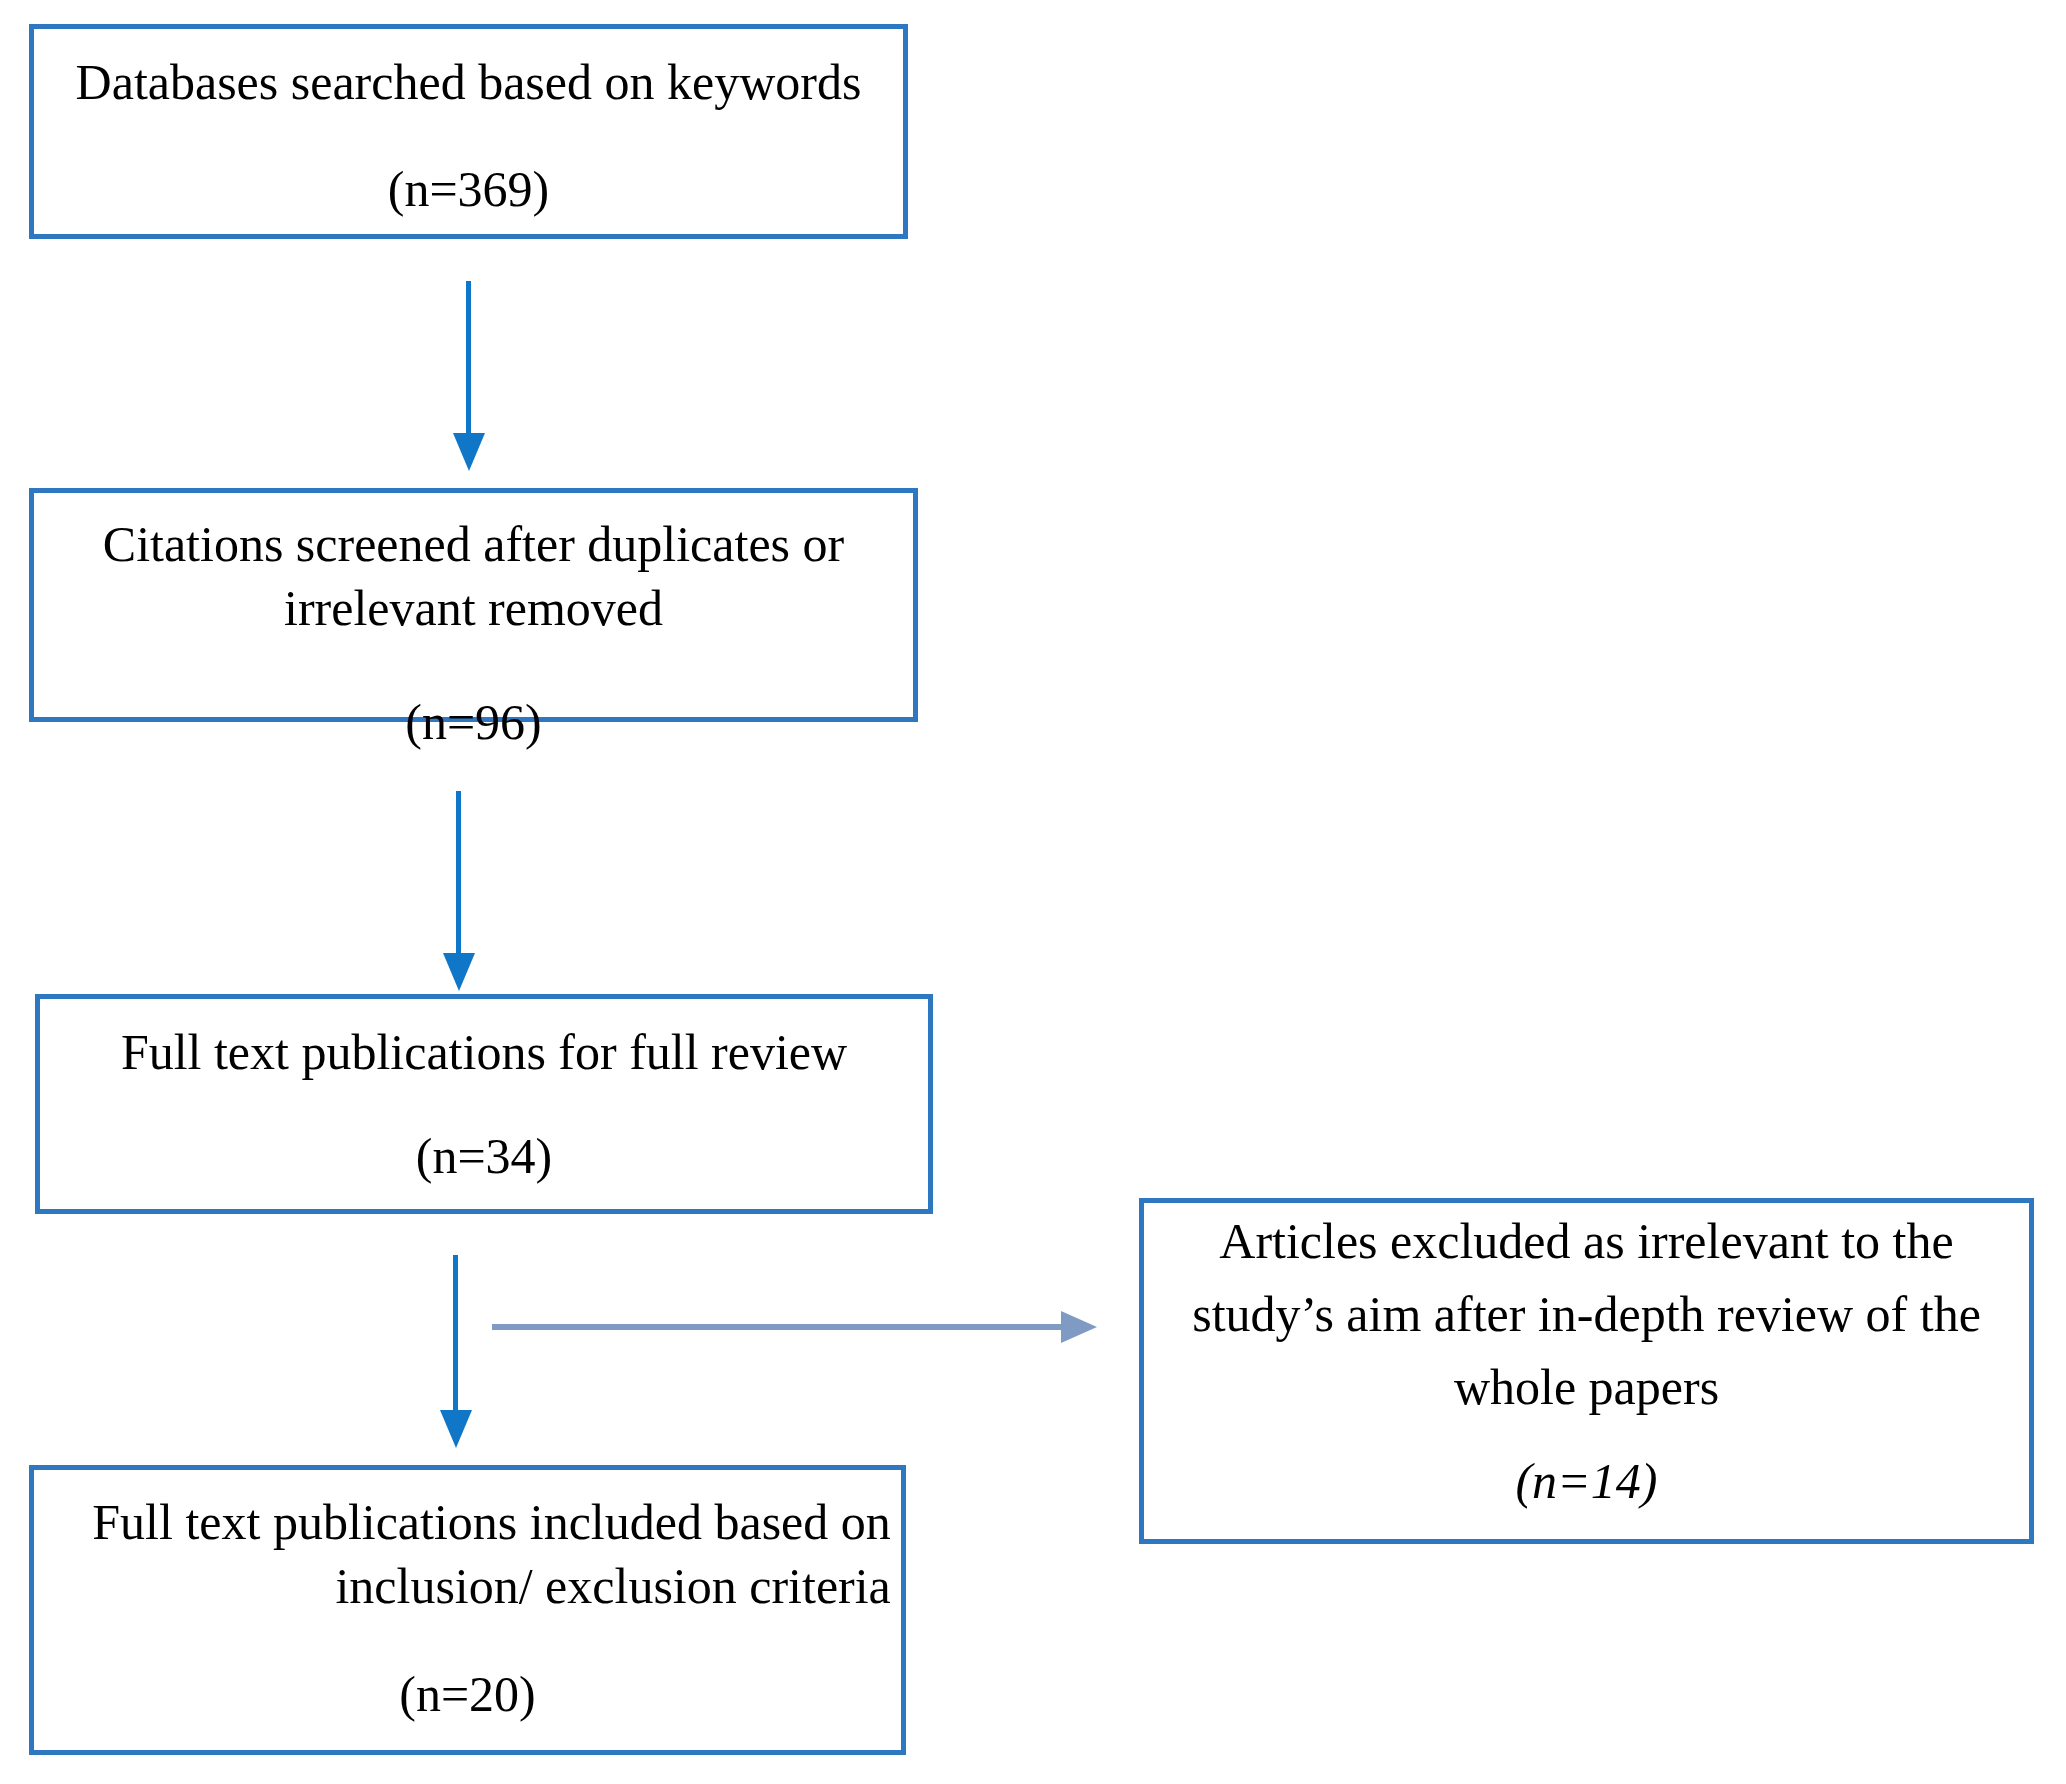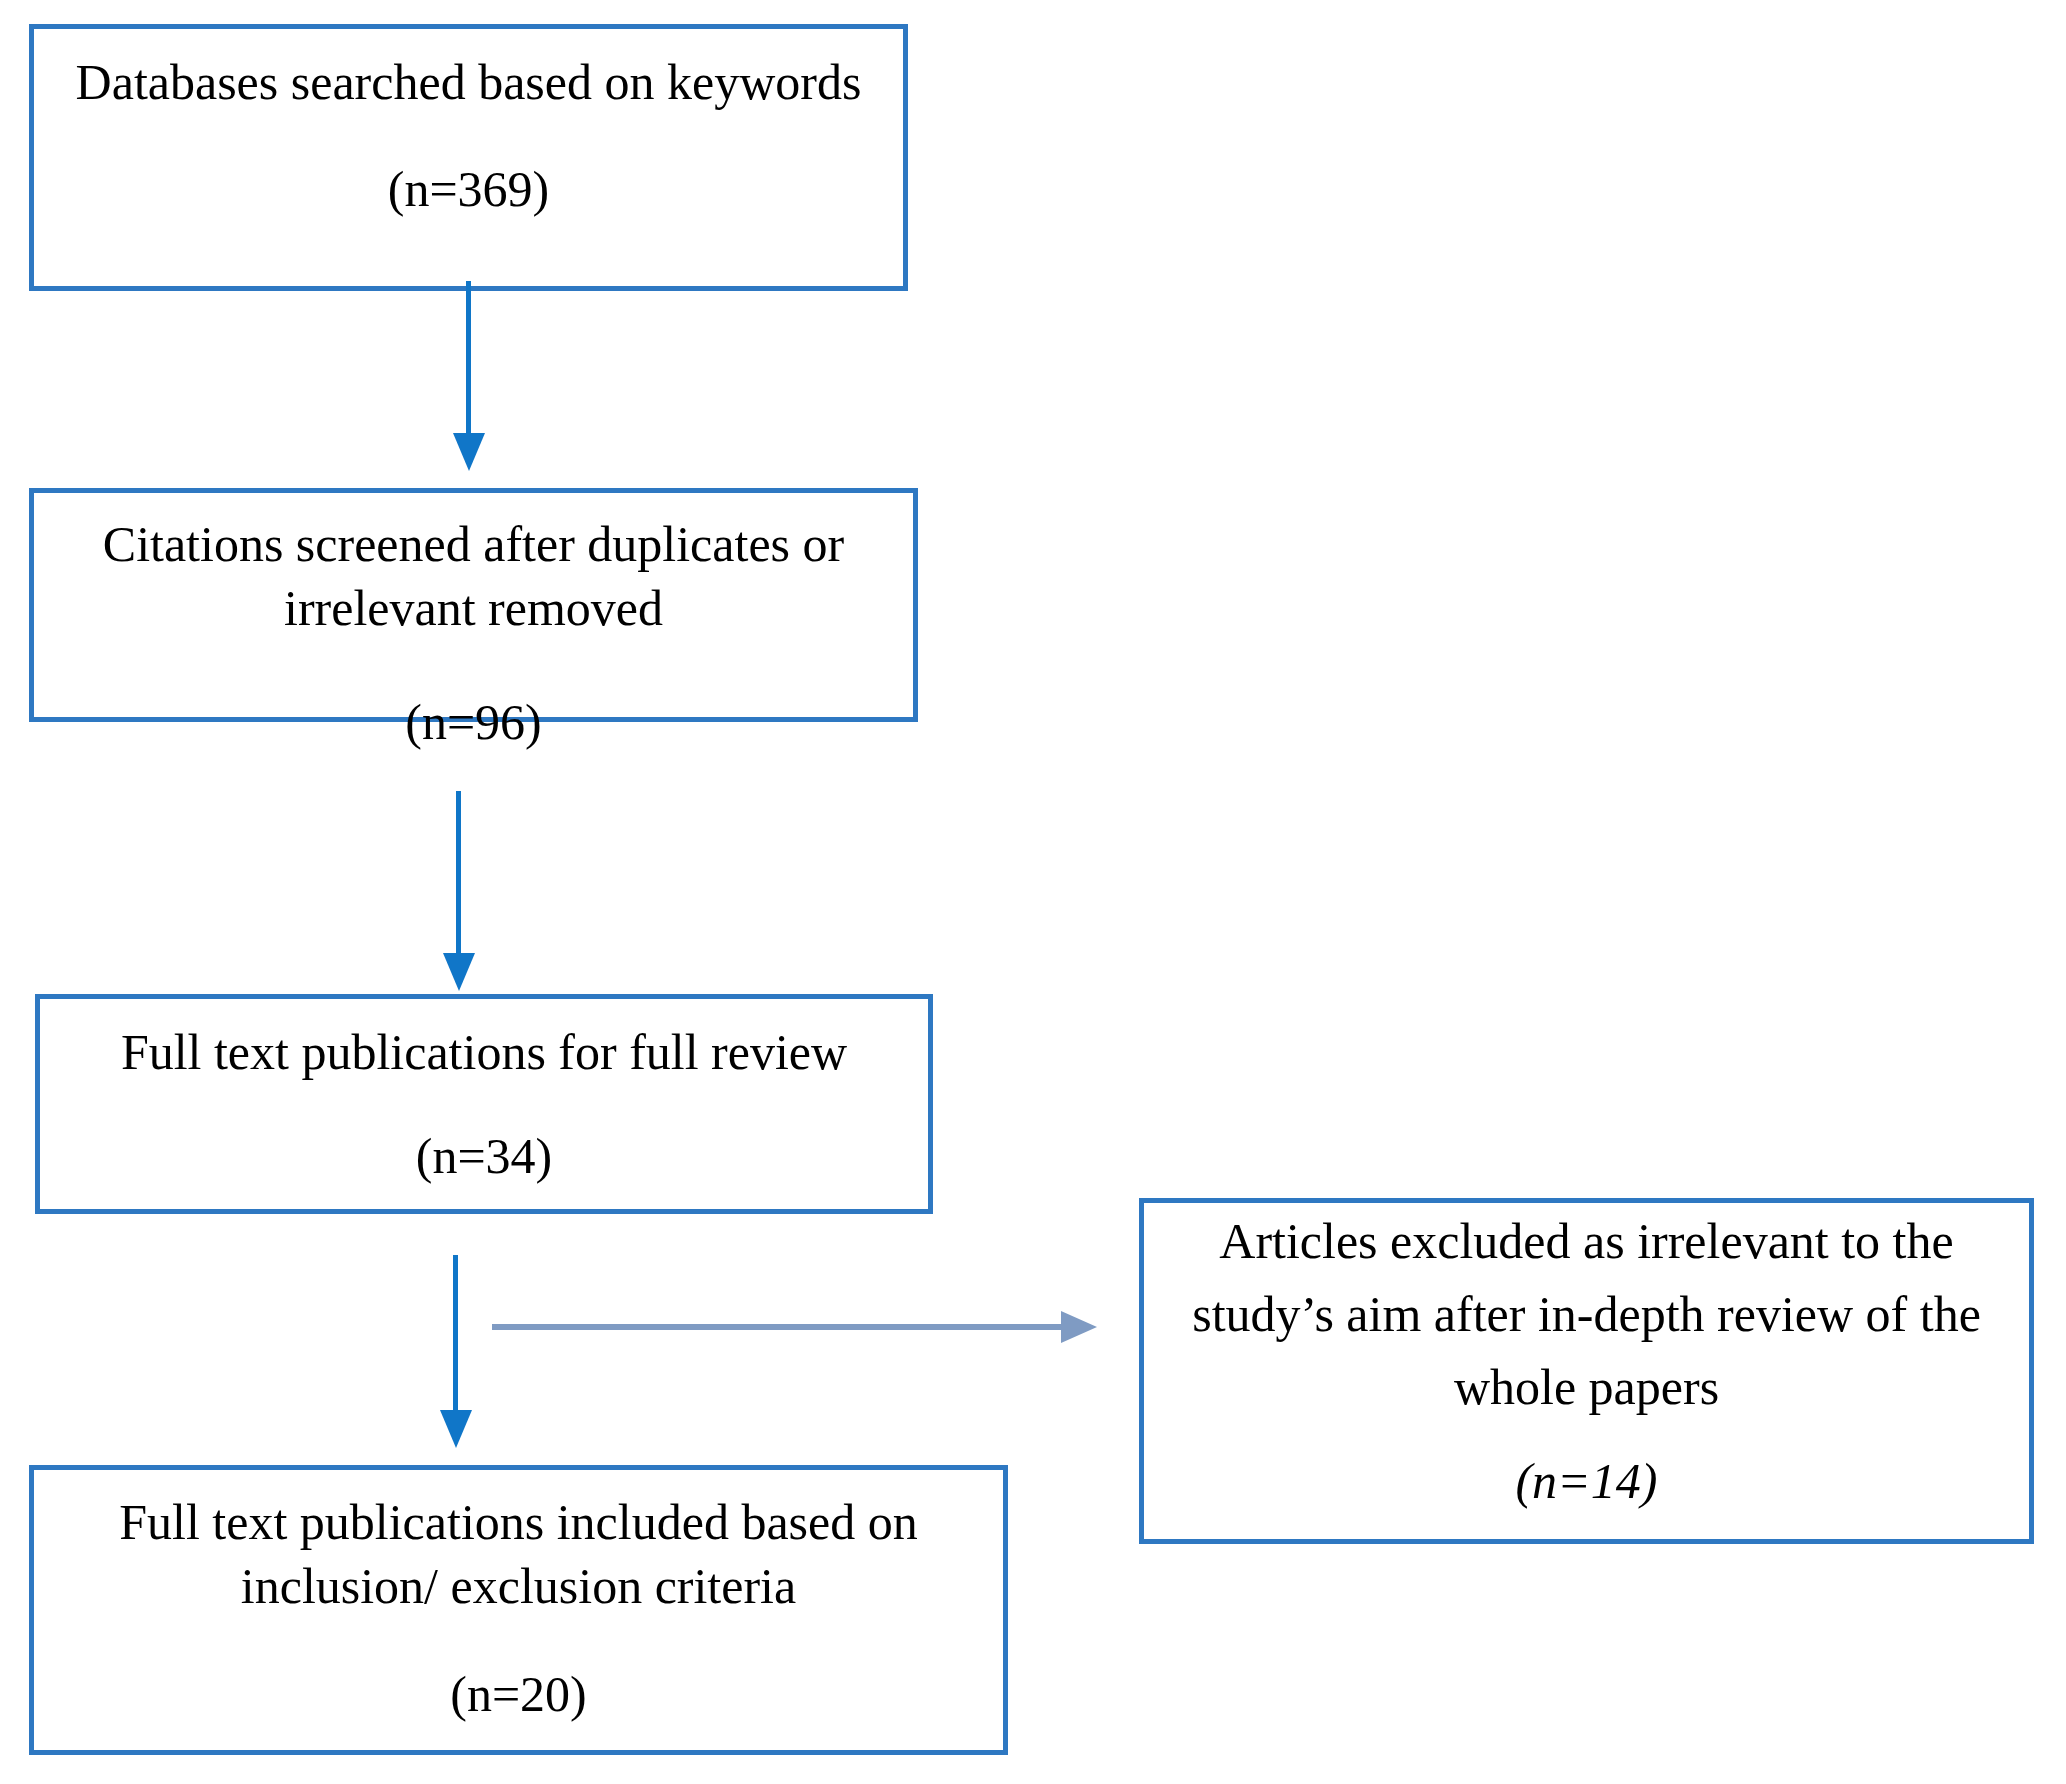--- a/index.html
+++ b/index.html
@@ -31,27 +31,27 @@
     padding-left: 10.2px;
     padding-right: 10.2px;
   }
   .box .label,
   .box .count {
     font-size: 50px;
     line-height: 64px;
     color: var(--text);
   }
   
-  #box-databases   { left: 29px;   top: 24px;   width: 879px; height: 267px; padding-top: 20.5px; }
+  #box-databases   { left: 29px;   top: 24px;   width: 879px; height: 215px; padding-top: 20.5px; }
   #box-databases .count { margin-top: 43px; }
   #box-screened    { left: 29px;   top: 488px;  width: 889px; height: 234px; padding-top: 18.5px; }
   #box-screened .count { margin-top: 50px; }
   #box-fullreview  { left: 35px;   top: 994px; width: 898px; height: 220px; padding-top: 20.5px; }
   #box-fullreview .count { margin-top: 40px; }
-  #box-included    { left: 29px;   top: 1465px; width: 979px; height: 290px; padding-top: 20px; }
+  #box-included    { left: 29px;   top: 1465px; width: 877px; height: 290px; padding-top: 20px; text-align: right; }
   #box-included .count { margin-top: 44px; }
   #box-excluded    { left: 1139px; top: 1198px; width: 895px; height: 346px; padding-top: 2px; }
   #box-excluded .label, #box-excluded .count { line-height: 73px; }
   #box-excluded .count { margin-top: 20.5px; font-style: italic; }
 
   
   .varrow {
     position: absolute;
     width: 33px;
     display: flex;

